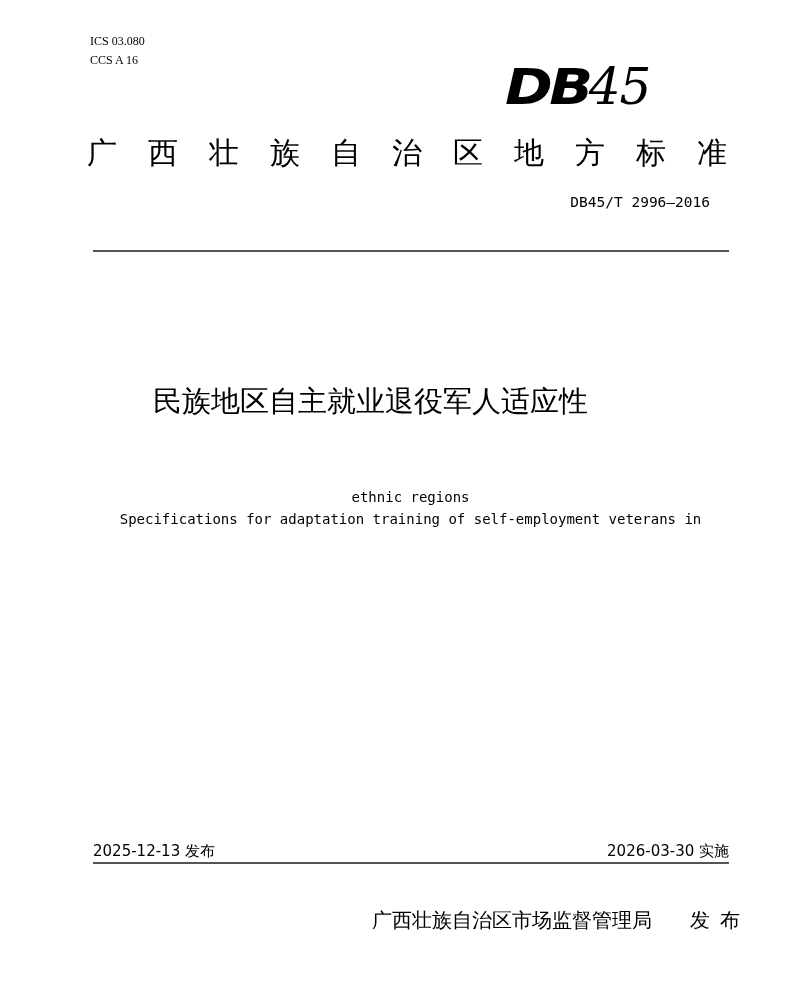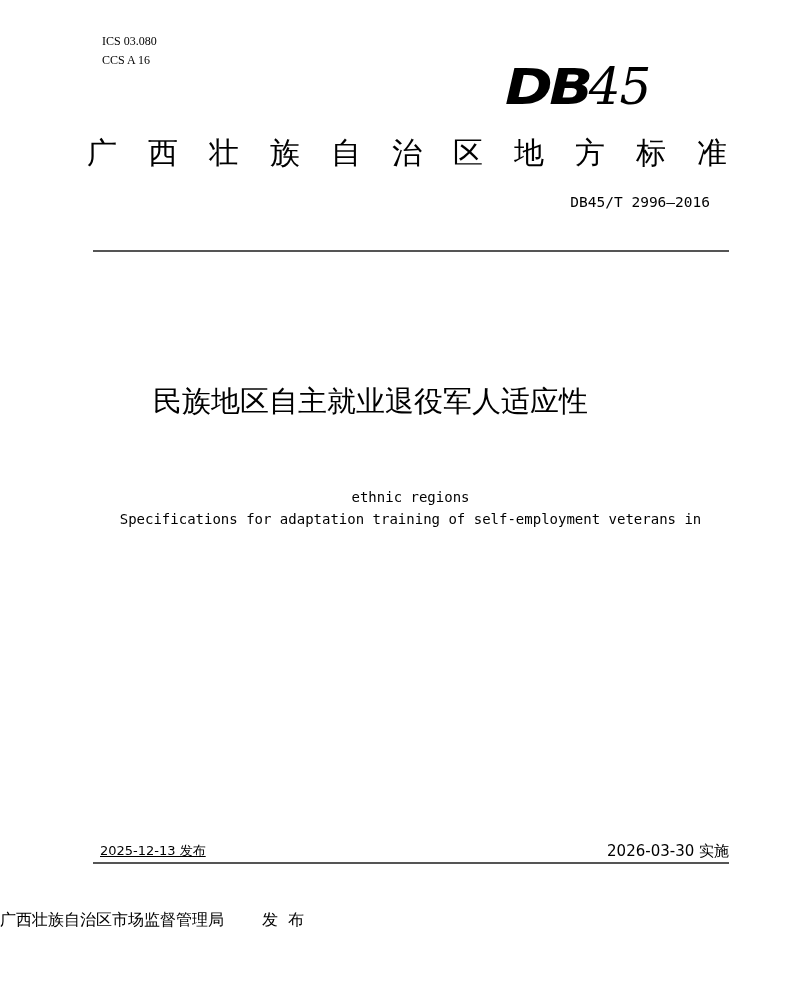--- a/index.html
+++ b/index.html
@@ -1,32 +1,32 @@
 <!DOCTYPE html>
 <html><head>
   <meta charset="utf-8">
   <style>
     html, body { margin:0; padding:0; background:#ffffff; }
     body { width:785px; height:997px; position:relative; overflow:hidden; color:#000; font-family:"DejaVu Sans", sans-serif; }
     .abs { position:absolute; }
-    .meta { left:90px; font-family:"Liberation Serif", serif; font-size:12px; line-height:14px;margin-left:12px; }
+    .meta { left:90px; font-family:"Liberation Serif", serif; font-size:12px; line-height:14px; }
     #ics { top:34px; }
     #ccs { top:53px; }
     #db-logo { left:505px; top:58px; font-family:"DejaVu Sans", sans-serif; font-weight:bold; font-size:50px; line-height:58px; letter-spacing:-1px;font-style:italic; }
     #db-logo .db { font-weight:900; transform:scaleX(1.15); display:inline-block; transform-origin:left; letter-spacing:-3px; }
     #db-logo .num { display:inline-block; margin-left:10px; font-weight:normal; font-family:"DejaVu Serif", serif; font-size:50px; }
     #std-type { left:87px; top:133px; width:640px; display:flex; justify-content:space-between; font-size:30px; line-height:40px; font-family:"DejaVu Sans", sans-serif; }
     #std-number { right:75px; top:193px; font-family:"DejaVu Sans Mono", monospace; font-size:14.5px; line-height:18px; }
     #top-rule { left:93px; top:250px; width:636px; height:0; border-top:2px solid #555; }
     #title-cn { left:0; width:741px; top:382px; text-align:center; font-size:29px; line-height:38px; }
     #title-en { left:88px; width:645px; top:486px; text-align:center; font-family:"DejaVu Sans Mono", monospace; font-size:14px; line-height:22px; }
-    #issue-date { left:100px; top:842px; font-size:13px; line-height:18px;text-decoration:underline; }
+    #issue-date { left:93px; top:842px; font-size:15px; line-height:18px; }
     #impl-date { right:56px; top:842px; font-size:15px; line-height:18px; }
     #bottom-rule { left:93px; top:862px; width:636px; height:0; border-top:2px solid #555; }
-    #issuer { left:0; width:750px; top:910px; text-align:left; font-size:16px; line-height:20px; }
+    #issuer { left:0; width:750px; top:910px; text-align:right; font-size:20px; line-height:20px; }
     #issuer .pub { margin-left:38px; letter-spacing:10px; }
   </style>
 </head>
 <body>
 
 <div class="abs meta" id="ics">ICS  03.080</div>
 <div class="abs meta" id="ccs">CCS A 16</div>
 
 <div class="abs" id="db-logo">
   <span class="db">DB</span><span class="num">45</span>

